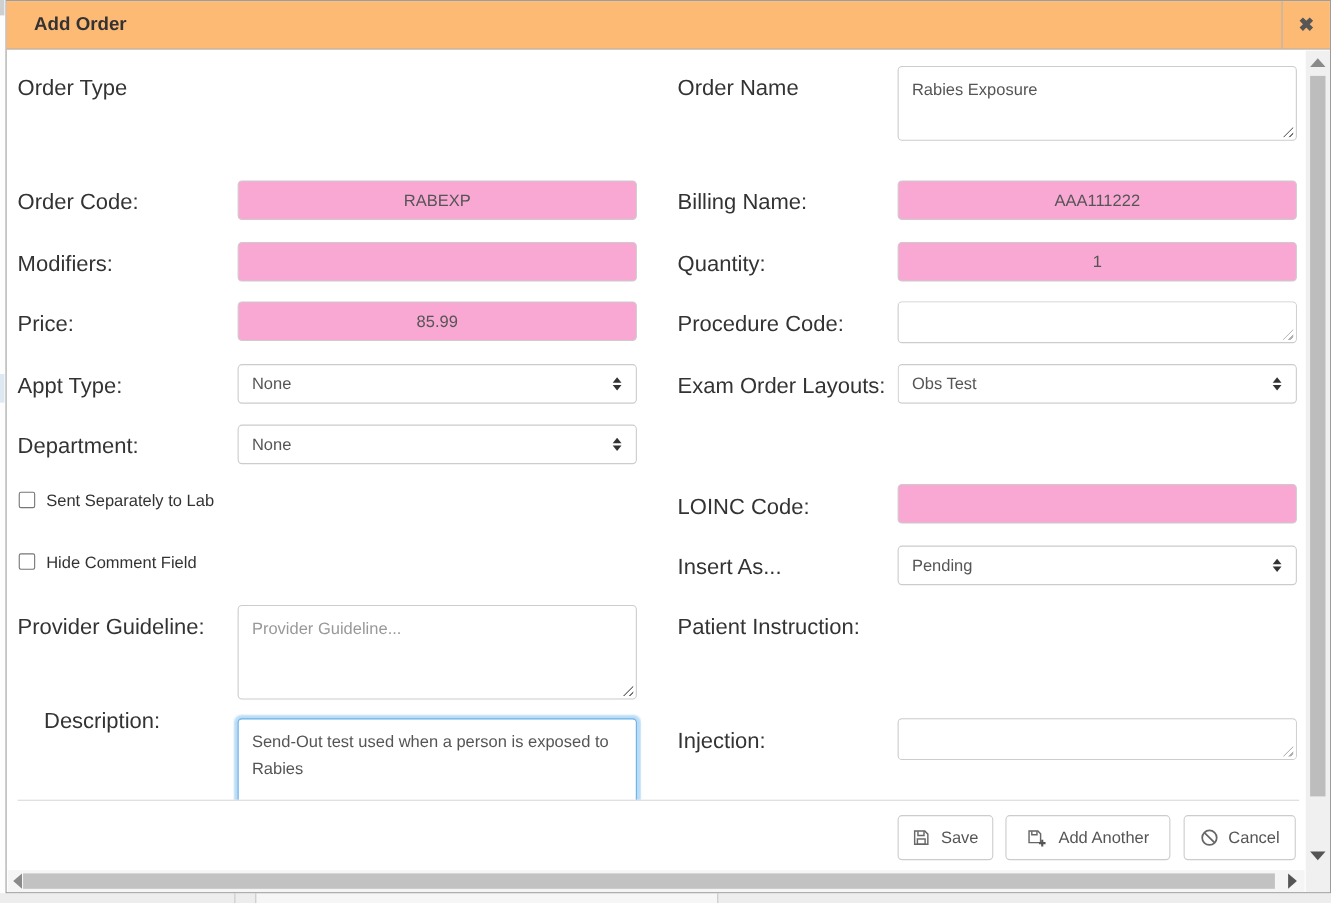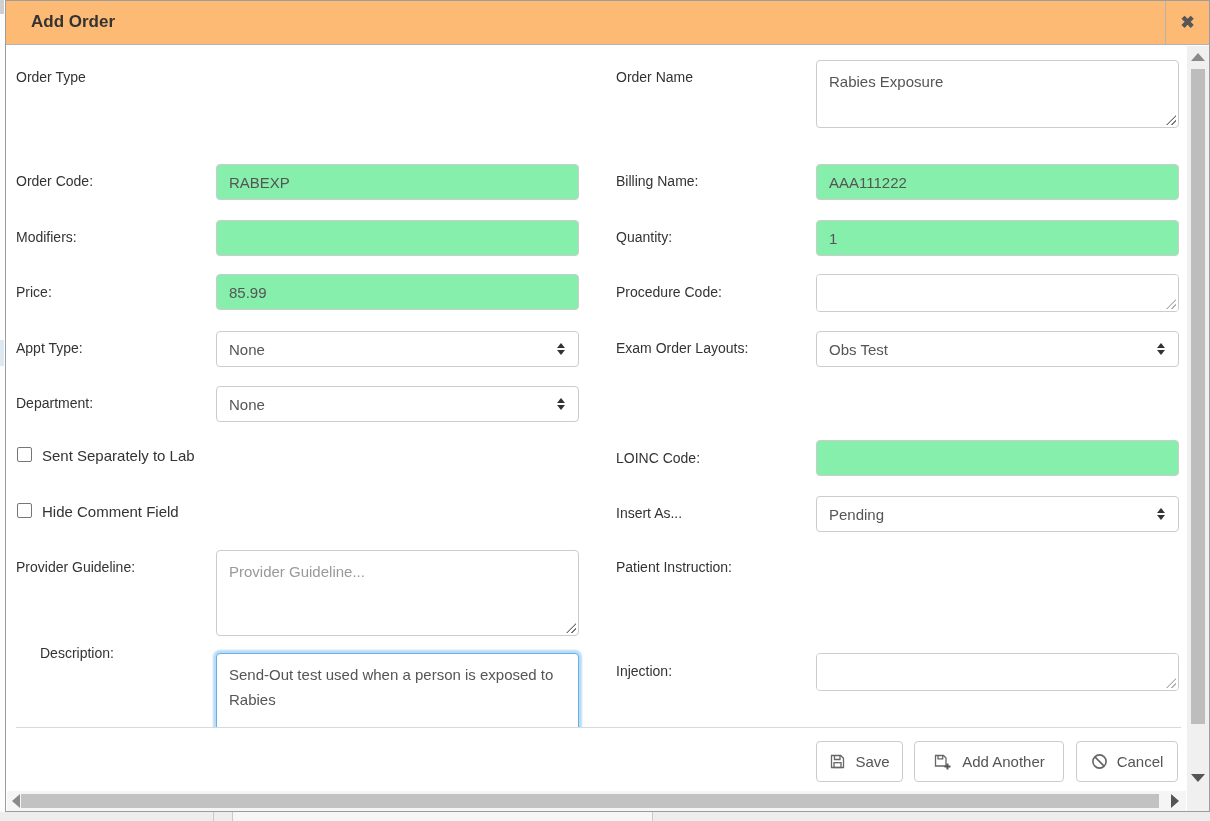--- a/index.html
+++ b/index.html
@@ -29,29 +29,29 @@
   }
   .hdr-title { position:absolute; left:25px; top:11px; font-size:17px; font-weight:bold; color:#333; }
   .hdr-sep { position:absolute; right:43px; top:0; width:1px; height:43px; background:#b3b3b3; }
   .closebtn {
     position:absolute; right:0; top:0; width:43px; height:43px;
     display:flex; align-items:center; justify-content:center;
     color:#565656; font-size:17px; font-weight:bold; cursor:pointer;
   }
 
   
-  .lbl { position:absolute; font-size:14px; color:#333; white-space:nowrap; }
+  .lbl { position:absolute; font-size:20px; color:#333; white-space:nowrap; }
   .l-lbl { left:10px; }
   .r-lbl { left:610px; }
 
   .inp {
     position:absolute; width:363px; height:36px;
-    border:1px solid #ccc; border-radius:4px; background:#86efac;
+    border:1px solid #ccc; border-radius:4px; background:#f9a8d4;
     font-family:"Liberation Sans", sans-serif;
-    font-size:15px; color:#555; padding:8px 12px; outline:none;
+    font-size:15px; color:#555; padding:8px 12px; outline:none;text-align:center;
   }
   .l-fld { left:210px; }
   .r-fld { left:810px; }
   .inp::placeholder, textarea::placeholder { color:#999; opacity:1; }
 
   .sel {
     position:absolute; width:363px; height:36px;
     border:1px solid #ccc; border-radius:4px; background:#fff;
     font-size:15px; color:#555; display:flex; align-items:center;
     padding:0 32px 0 12px; cursor:pointer;

